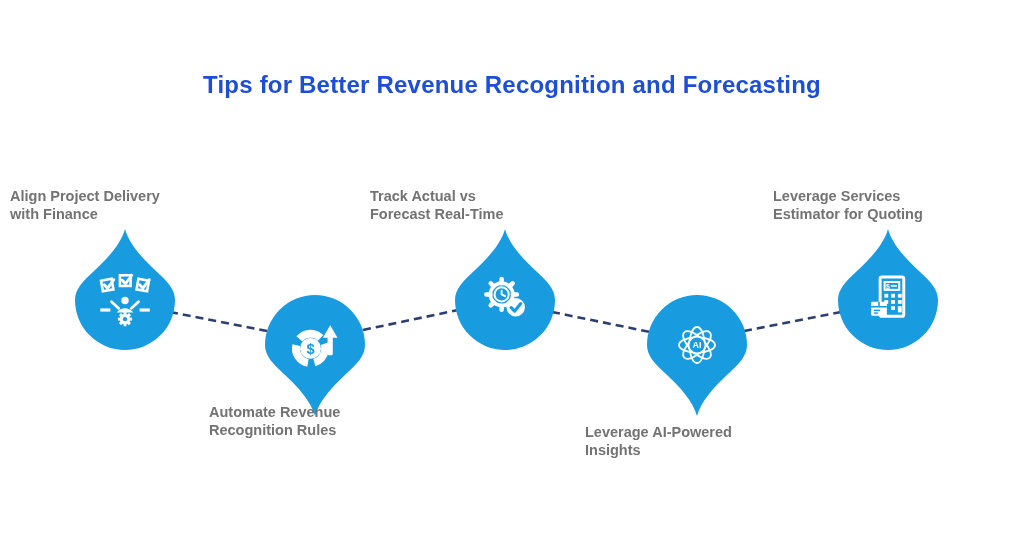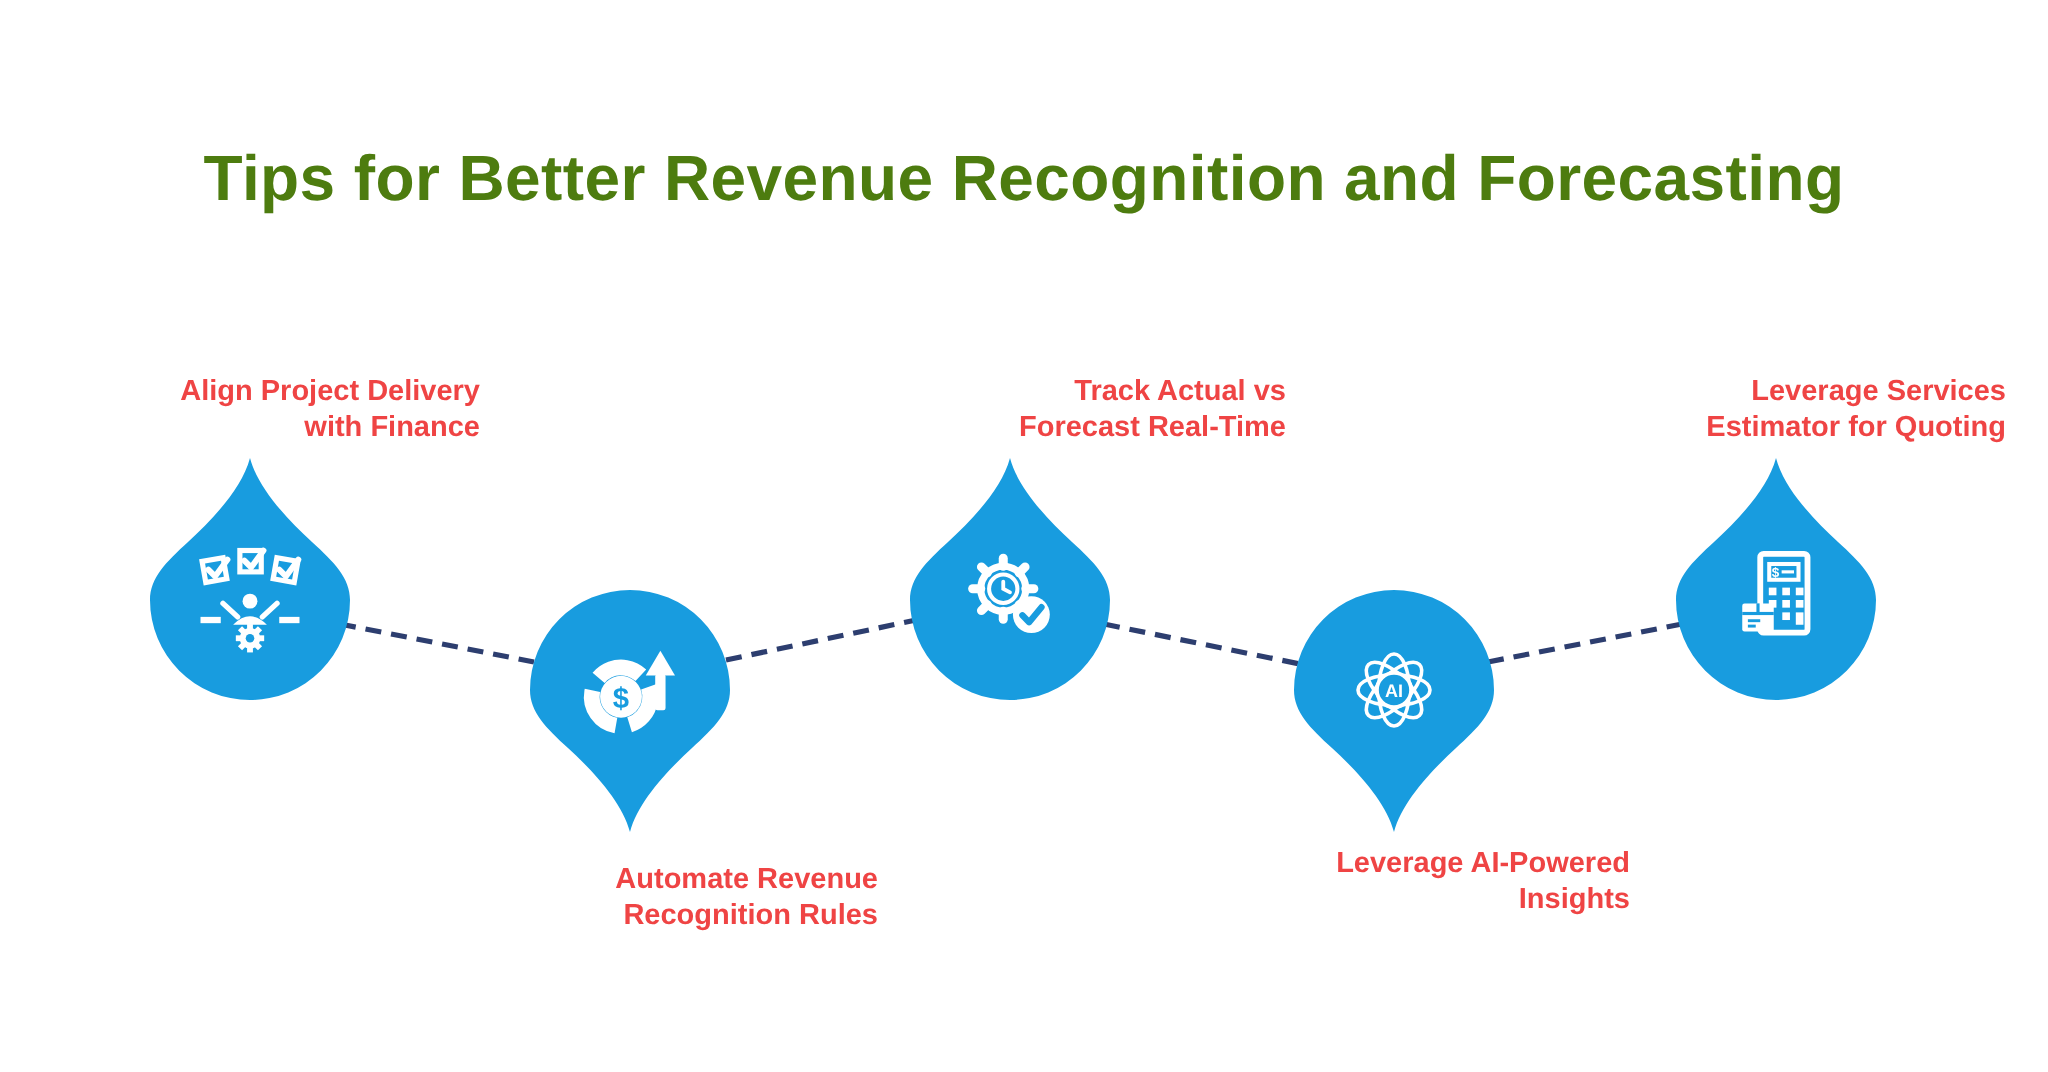--- a/index.html
+++ b/index.html
@@ -2,34 +2,34 @@
 <html><head>
 <meta charset="utf-8">
 <style>
   html,body{margin:0;padding:0;background:#ffffff;}
   .canvas{
     position:relative;width:1024px;height:536px;background:#ffffff;
     font-family:"Liberation Sans",sans-serif;overflow:hidden;
   }
   .page-title{
     position:absolute;top:71px;left:0;width:100%;text-align:center;
-    font-size:32px;font-weight:700;color:#4d7c0f;letter-spacing:.2px;
+    font-size:24px;font-weight:700;color:#1d4ed8;letter-spacing:.2px;
   }
   .connectors{position:absolute;left:0;top:0;width:1024px;height:536px;}
   .marker{position:absolute;width:100px;height:122px;}
   .icon-overlay{position:absolute;width:54px;height:54px;}
   .step-label{
-    position:absolute;width:230px;text-align:right;
-    font-size:14.5px;font-weight:700;color:#ef4444;line-height:1.24;
+    position:absolute;width:230px;text-align:left;
+    font-size:14.5px;font-weight:700;color:#737373;line-height:1.24;
     white-space:pre-line;
   }
   
   .m1{left:75px;top:228px;}  .i1{left:98px;top:273px;}  .l1{left:10px;top:188px;}
-  .m2{left:265px;top:295px;} .i2{left:288px;top:318px;} .l2{left:209px;top:432px;}
-  .m3{left:455px;top:228px;} .i3{left:478px;top:273px;} .l3{left:413px;top:188px;}
+  .m2{left:265px;top:295px;} .i2{left:288px;top:318px;} .l2{left:209px;top:404px;}
+  .m3{left:455px;top:228px;} .i3{left:478px;top:273px;} .l3{left:370px;top:188px;}
   .m4{left:647px;top:295px;} .i4{left:670px;top:318px;} .l4{left:585px;top:424px;}
   .m5{left:838px;top:228px;} .i5{left:861px;top:273px;} .l5{left:773px;top:188px;}
   svg text{font-family:"Liberation Sans",sans-serif;}
 </style>
 </head>
 <body>
 
 <div class="canvas">
 
   <div class="page-title">Tips for Better Revenue Recognition and Forecasting</div>

